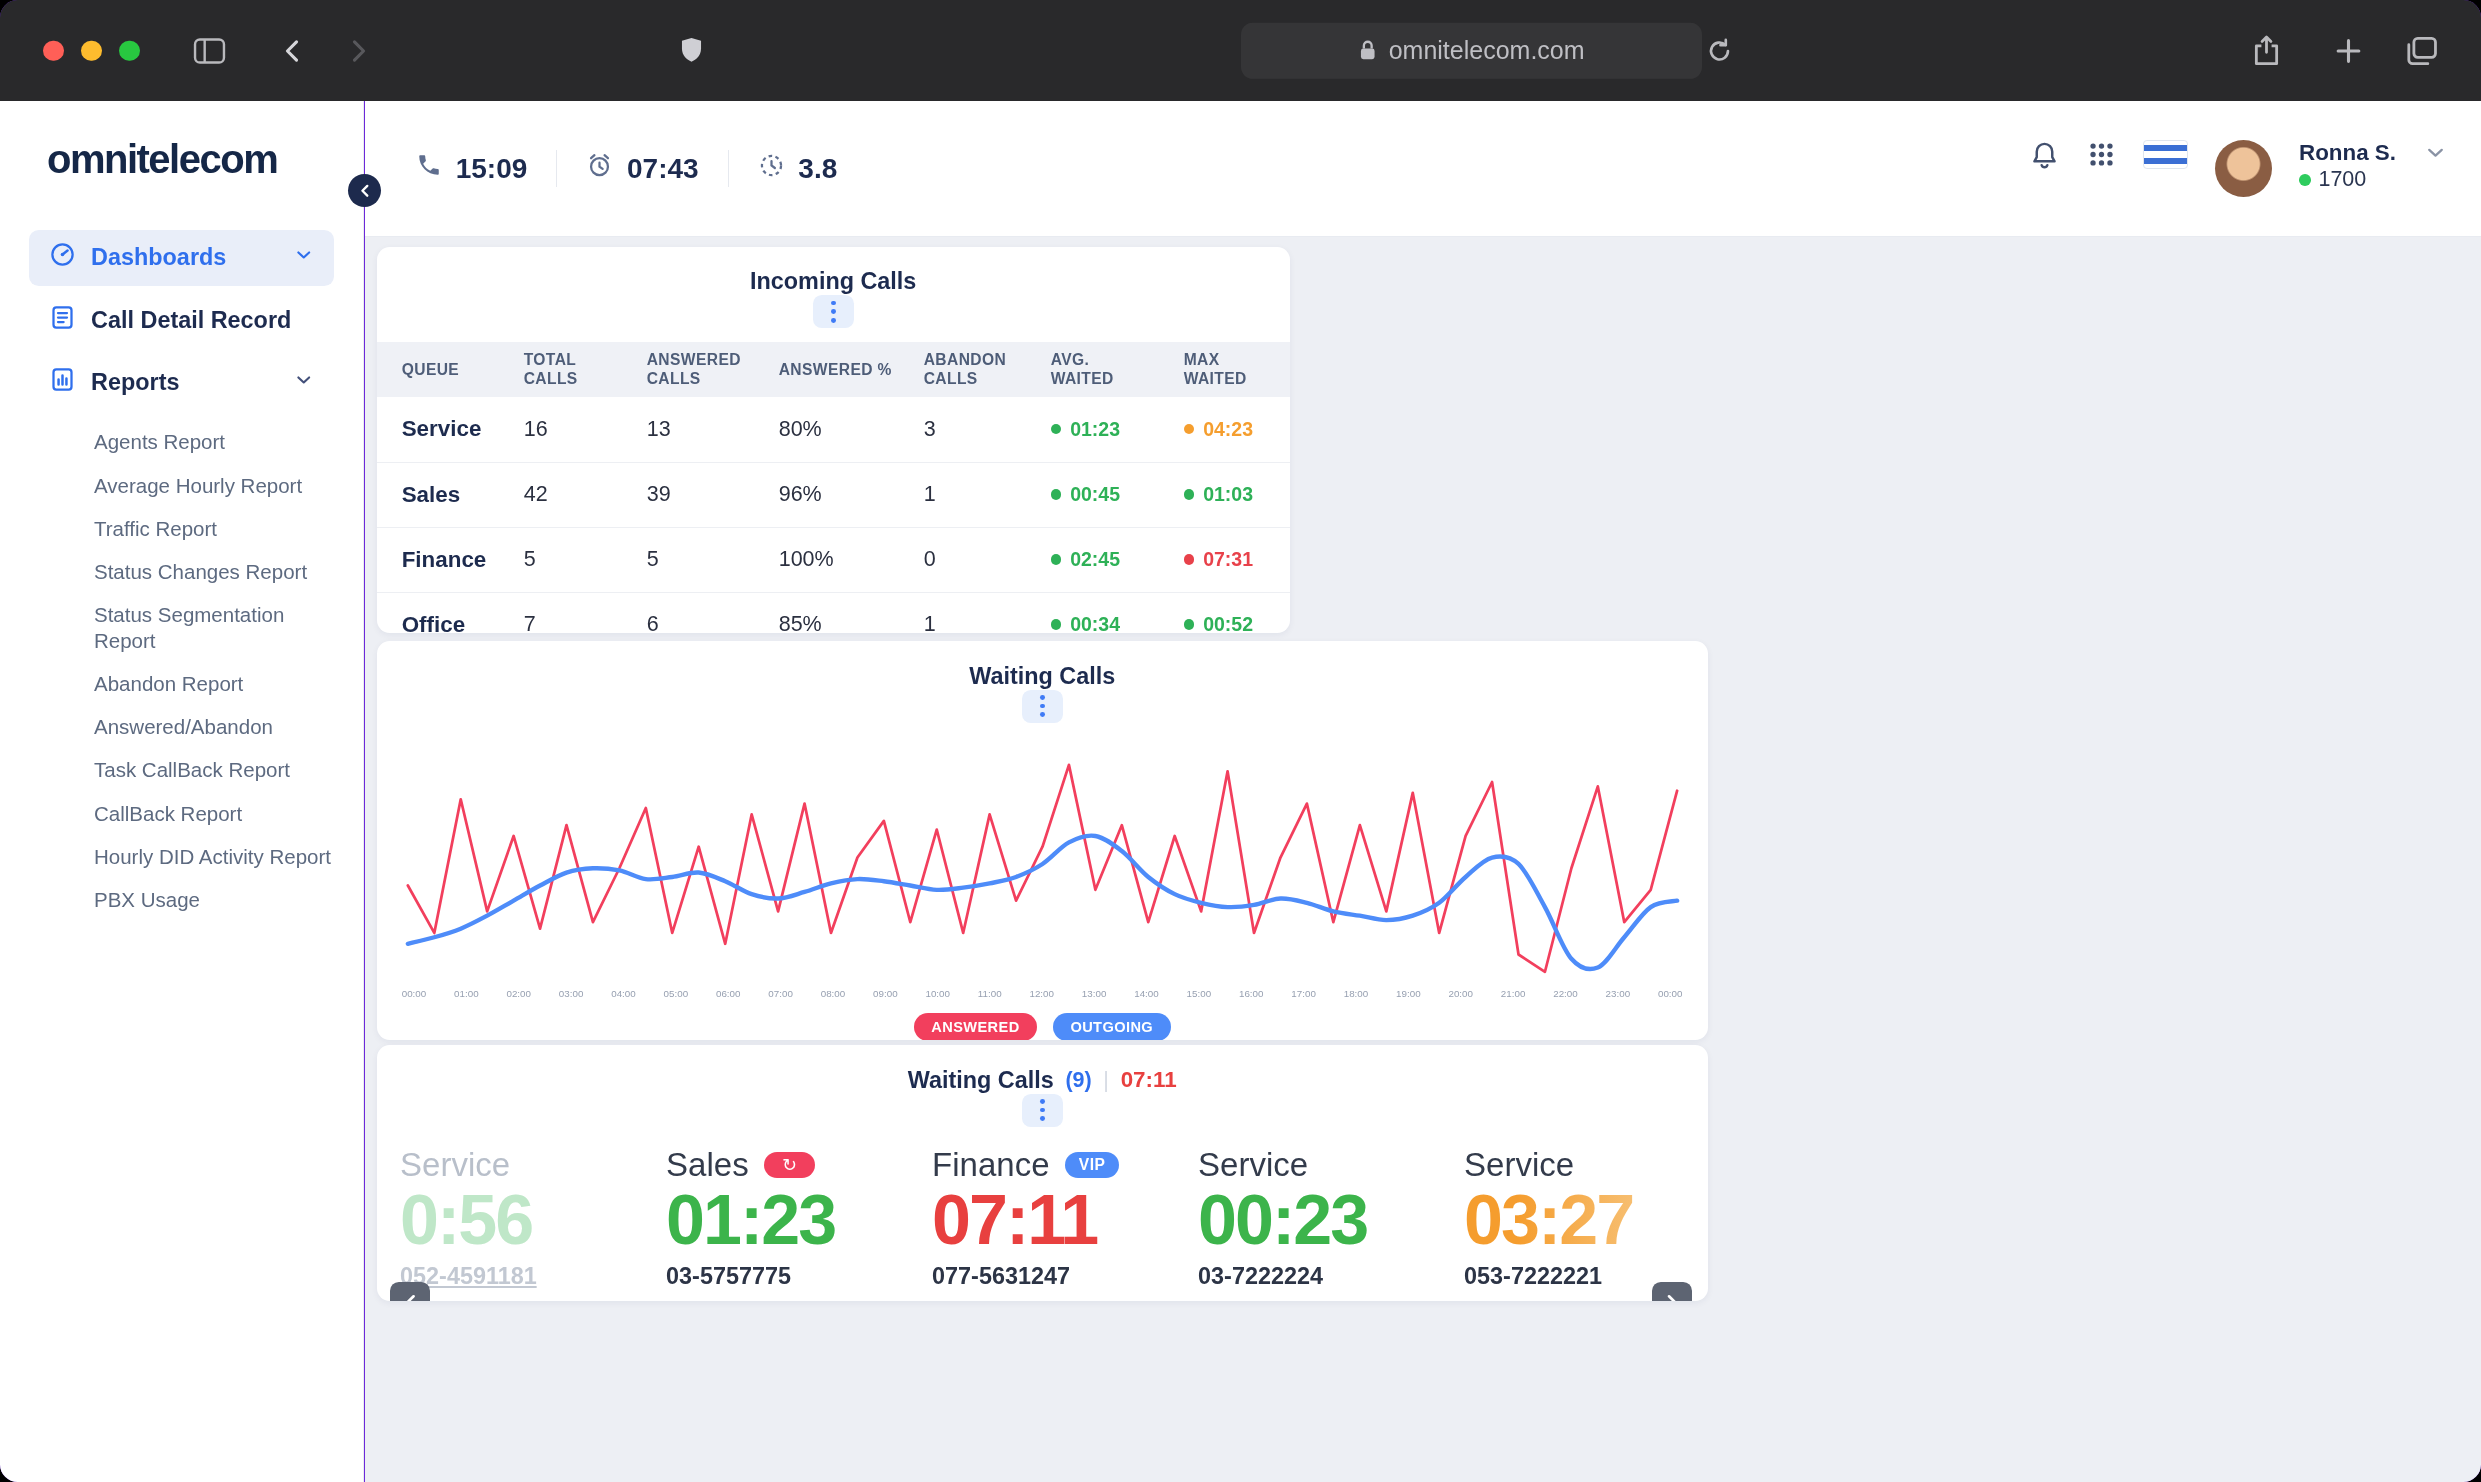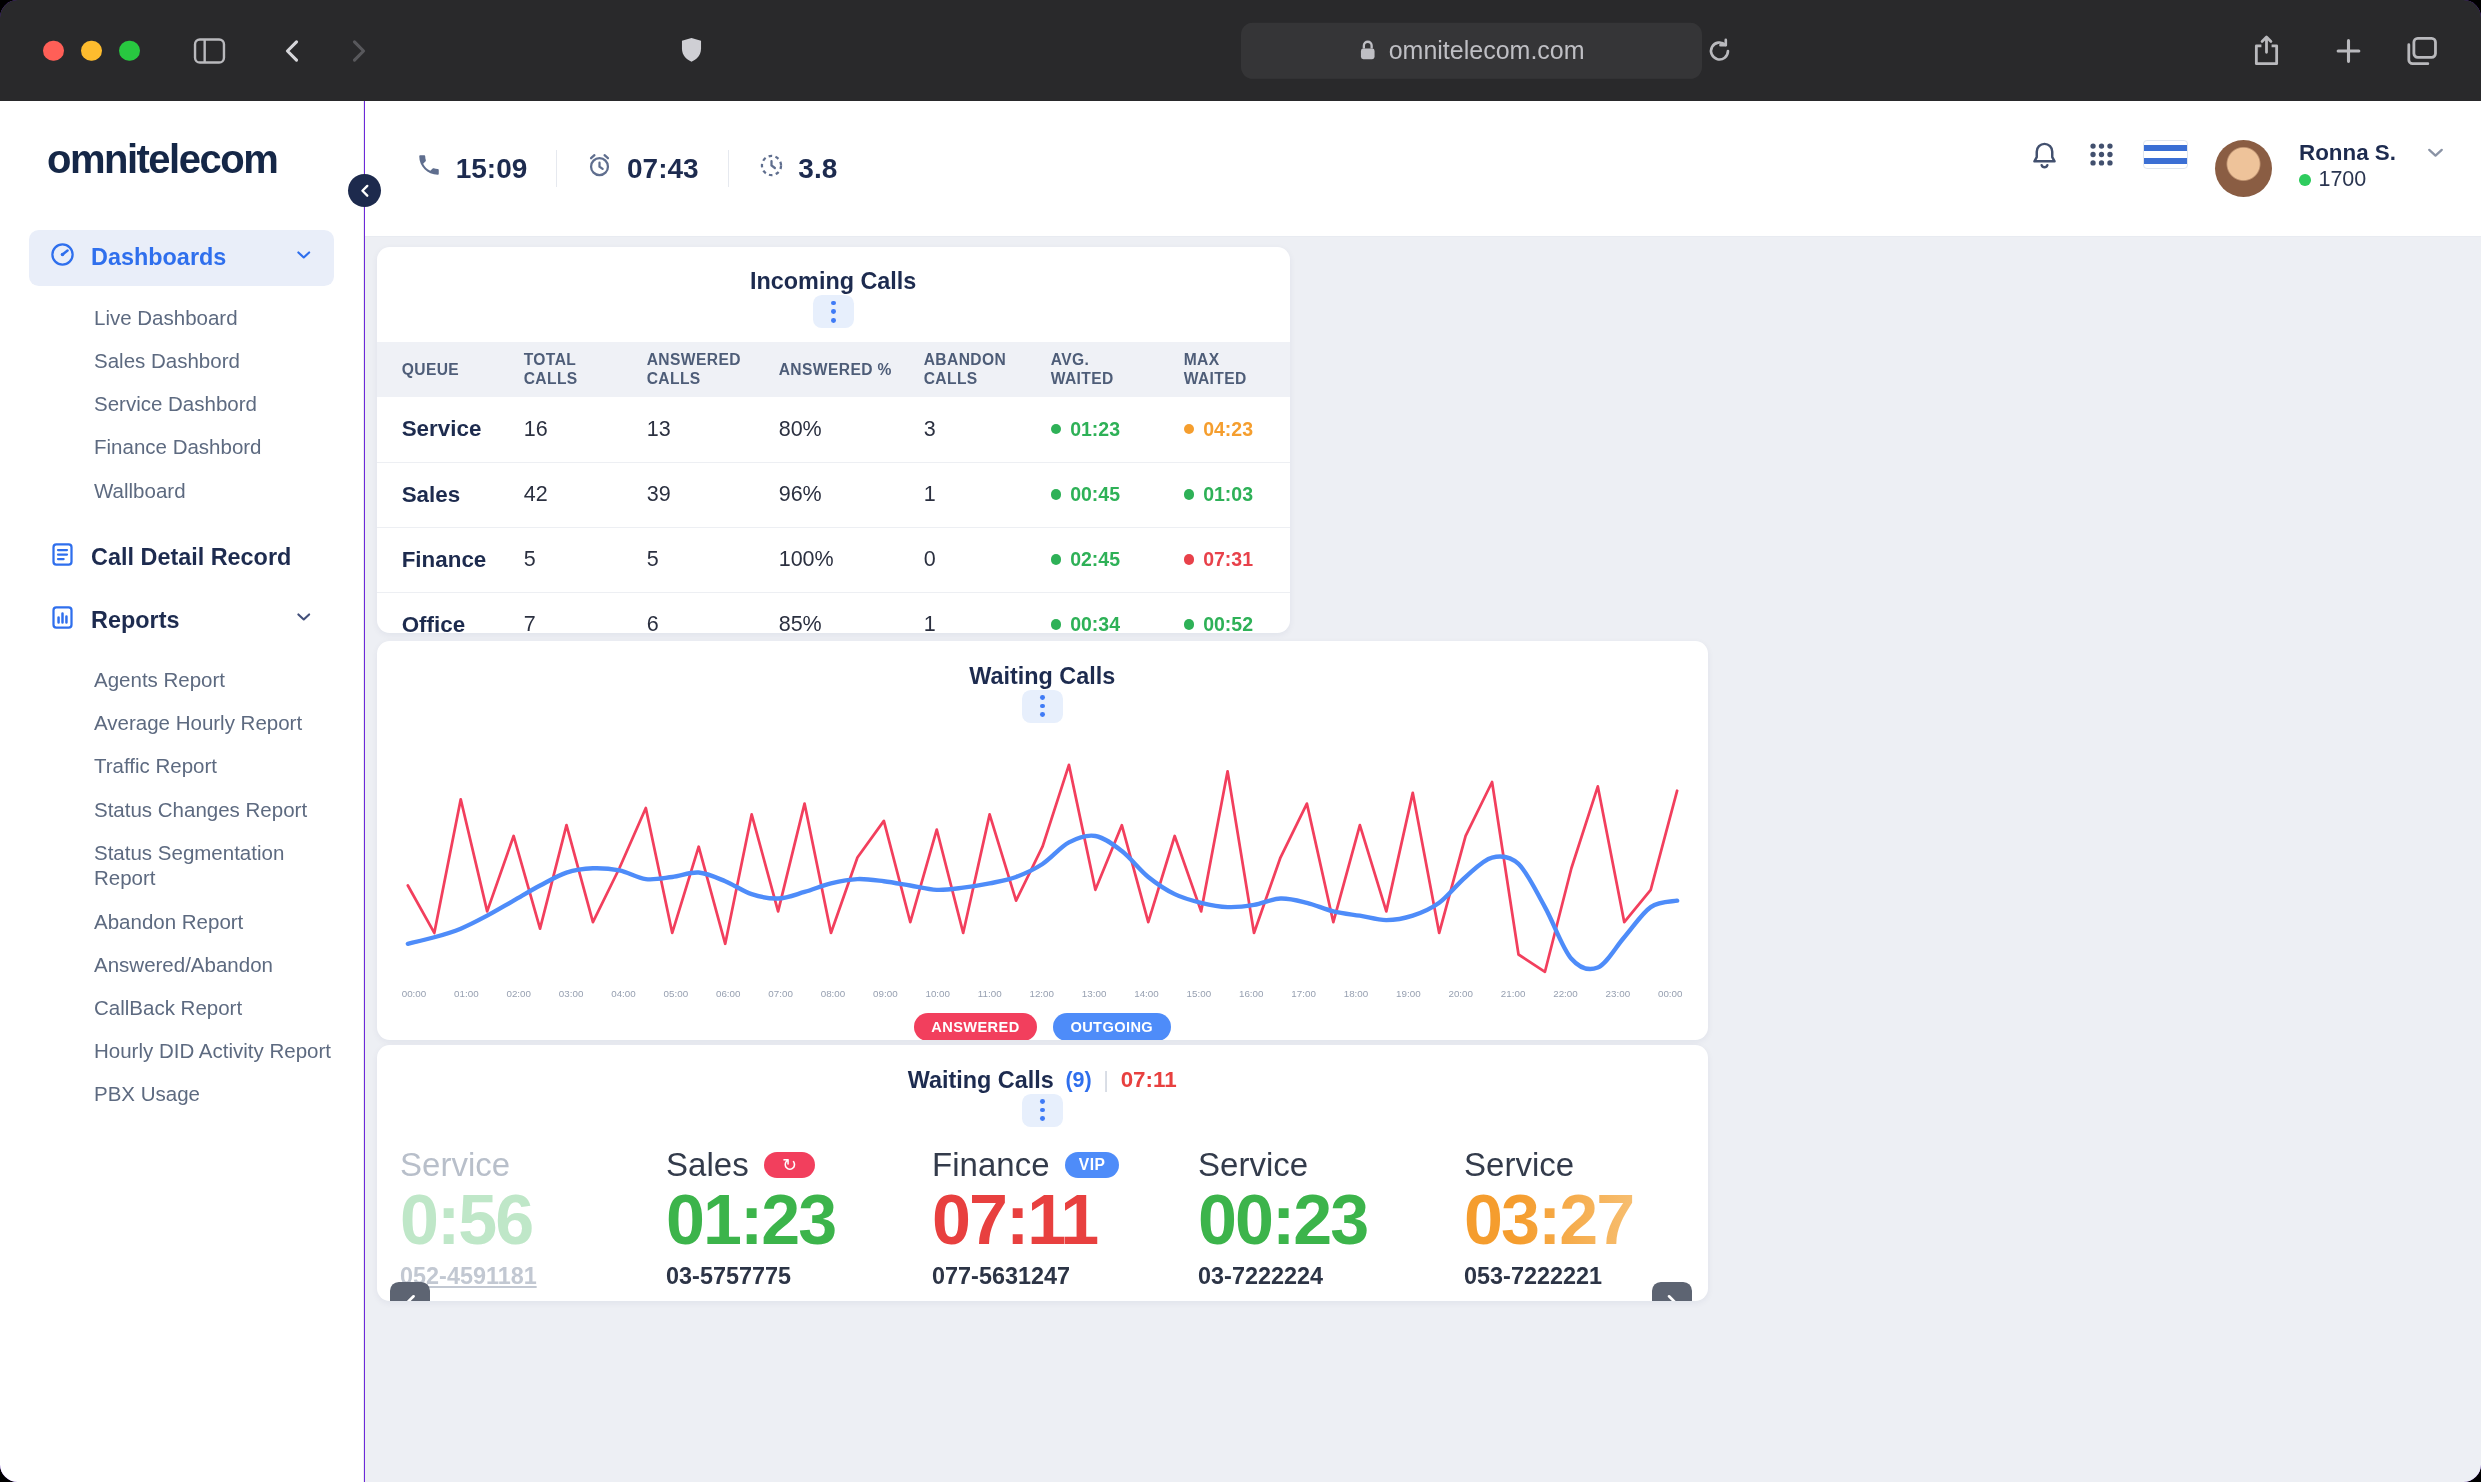--- a/index.html
+++ b/index.html
@@ -187,27 +187,20 @@
             </svg>
         </span>
         <span>Dashboards</span>
         <span class="grow"></span>
         <span>
           <svg width="21.5" height="21.5" viewBox="0 0 24 24">
               <path d="M6 9.5 L12 15 L18 9.5" fill="none" stroke="#2f6fed" stroke-width="2.4" stroke-linecap="round" stroke-linejoin="round"></path>
             </svg>
         </span>
       </div>
-      <ul class="nav-sub" id="dash-list">
-          <li class="nav-sub-item">Live Dashboard</li>
-          <li class="nav-sub-item">Sales Dashbord</li>
-          <li class="nav-sub-item">Service Dashbord</li>
-          <li class="nav-sub-item">Finance Dashbord</li>
-          <li class="nav-sub-item">Wallboard</li>
-        </ul>
 
       <div class="nav-parent">
         <span>
           <svg width="27" height="27" viewBox="0 0 24 24">
               <rect x="4" y="3" width="16" height="18" rx="2.5" fill="none" stroke="#2f6fed" stroke-width="2"></rect>
               <path d="M8 8 H16 M8 12 H16 M8 16 H13" stroke="#2f6fed" stroke-width="2" stroke-linecap="round"></path>
             </svg>
         </span>
         <span>Call Detail Record</span>
       </div>
@@ -228,20 +221,21 @@
         </span>
       </div>
       <ul class="nav-sub" id="reports-list">
           <li class="nav-sub-item">Agents Report</li>
           <li class="nav-sub-item">Average Hourly Report</li>
           <li class="nav-sub-item">Traffic Report</li>
           <li class="nav-sub-item">Status Changes Report</li>
           <li class="nav-sub-item">Status Segmentation Report</li>
           <li class="nav-sub-item">Abandon Report</li>
           <li class="nav-sub-item">Answered/Abandon</li>
+          <li class="nav-sub-item">Task CallBack Report</li>
           <li class="nav-sub-item">CallBack Report</li>
           <li class="nav-sub-item">Hourly DID Activity Report</li>
           <li class="nav-sub-item">PBX Usage</li>
         </ul>
     </nav>
   </div>
 
   <div class="collapse-btn">
     <svg width="13.7" height="15.6" viewBox="0 0 14 16">
         <path d="M9.5 3 L4.5 8 L9.5 13" fill="none" stroke="#fff" stroke-width="2.4" stroke-linecap="round" stroke-linejoin="round"></path>

